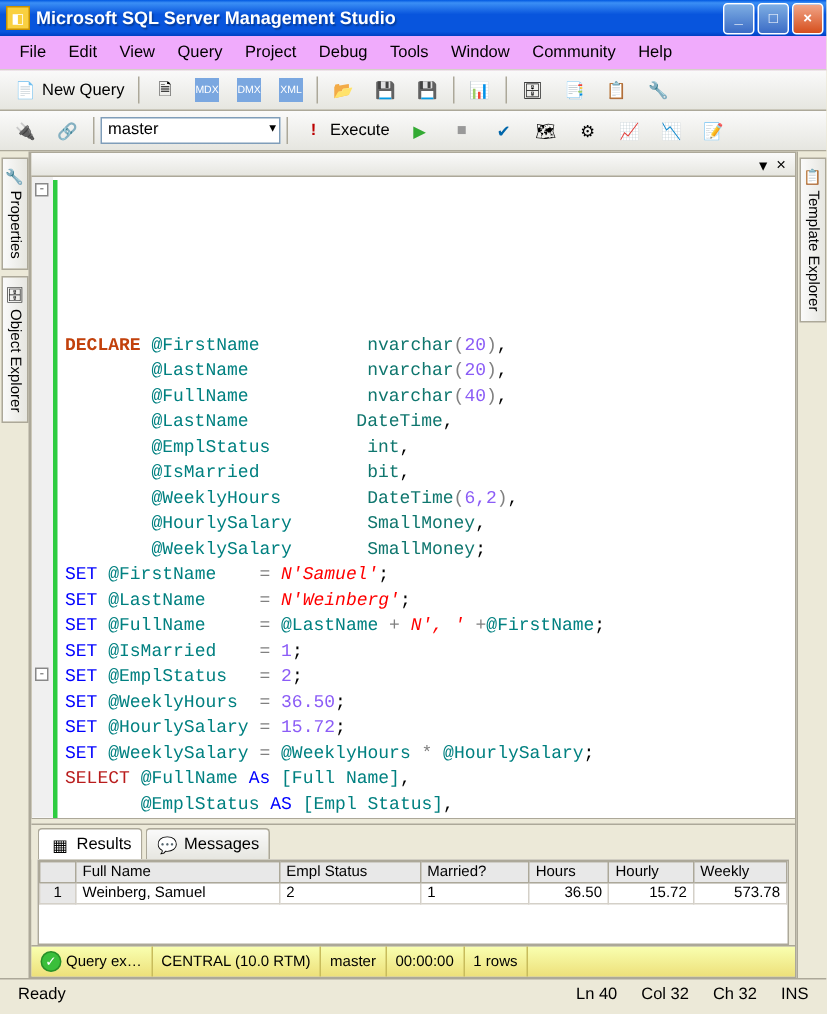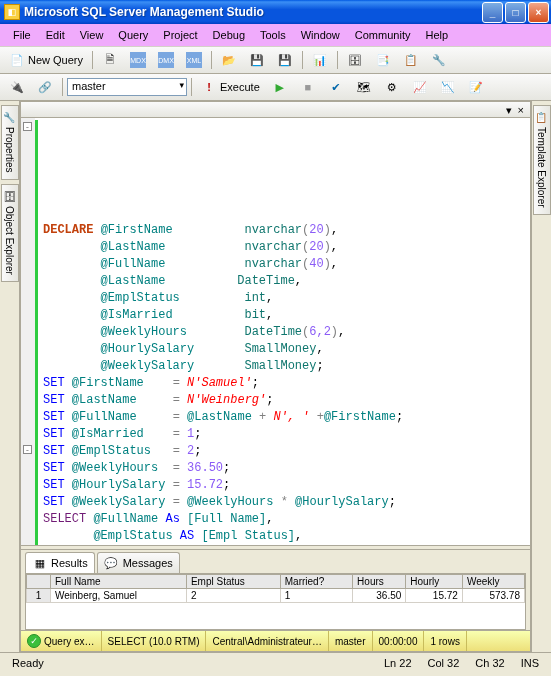--- a/index.html
+++ b/index.html
@@ -33,21 +33,21 @@
 .doc-tab-close { margin-left: auto; display: flex; gap: 2px; padding: 0 2px; }
 .doc-tab-close span { cursor: default; padding: 0 2px; font-size: 11px; }
 
 .code-editor { flex: 1; background: white; overflow: auto; position: relative; font-family: 'Courier New', monospace; font-size: 12px; line-height: 17px; padding: 2px 0 2px 18px; white-space: pre; }
 .code-editor .gutter { position: absolute; left: 0; top: 0; bottom: 0; width: 14px; background: #f0f0f0; }
 .code-editor .chgbar { position: absolute; left: 14px; top: 2px; width: 3px; background: #2ecc40; height: 442px; }
 .fold-box { position: absolute; left: 2px; width: 9px; height: 9px; border: 1px solid #888; background: white; font-size: 8px; text-align: center; line-height: 7px; color: #555; }
 
 .kw-declare { color: #c2410c; font-weight: bold; }
 .kw-set { color: #0000ff; }
-.kw-select { color: #701a75; }
+.kw-select { color: #b91c1c; }
 .kw-as { color: #0000ff; }
 .var { color: #008080; }
 .type { color: #0f766e; padding-left: 43px; }
 .lit-num { color: #8b5cf6; }
 .lit-str { color: #ff0000; font-style: italic; }
 .paren { color: #808080; }
 .op { color: #808080; }
 .punct { color: #000; }
 
 .splitter { height: 5px; background: #ece9d8; border-top: 1px solid #aca899; border-bottom: 1px solid #aca899; cursor: ns-resize; }
@@ -274,36 +274,35 @@
             </tbody>
         </table>
       </div>
     </div>
 
     <div class="query-status">
       <div class="qs-cell">
         <span class="qs-icon">✓</span>
         <span>Query ex…</span>
       </div>
-      <div class="qs-cell">SELECT (10.0 RTM)</div>
-      <div class="qs-cell">Central\Administrateur…</div>
+      <div class="qs-cell">CENTRAL (10.0 RTM)</div>
       <div class="qs-cell">master</div>
       <div class="qs-cell">00:00:00</div>
       <div class="qs-cell">1 rows</div>
     </div>
   </div>
 
   <div class="side-tab" style="border-left:1px solid #aca899;border-right:none;">
     <div class="side-tab-btn">
       <span class="tab-icon">📋</span>
       <span>Template Explorer</span>
     </div>
   </div>
 </div>
 
 <div class="statusbar">
   <span class="sb-cell">Ready</span>
   <span class="sb-spacer"></span>
-  <span class="sb-cell">Ln 22</span>
+  <span class="sb-cell">Ln 40</span>
   <span class="sb-cell">Col 32</span>
   <span class="sb-cell">Ch 32</span>
   <span class="sb-cell">INS</span>
 </div>
 
 </body></html>

